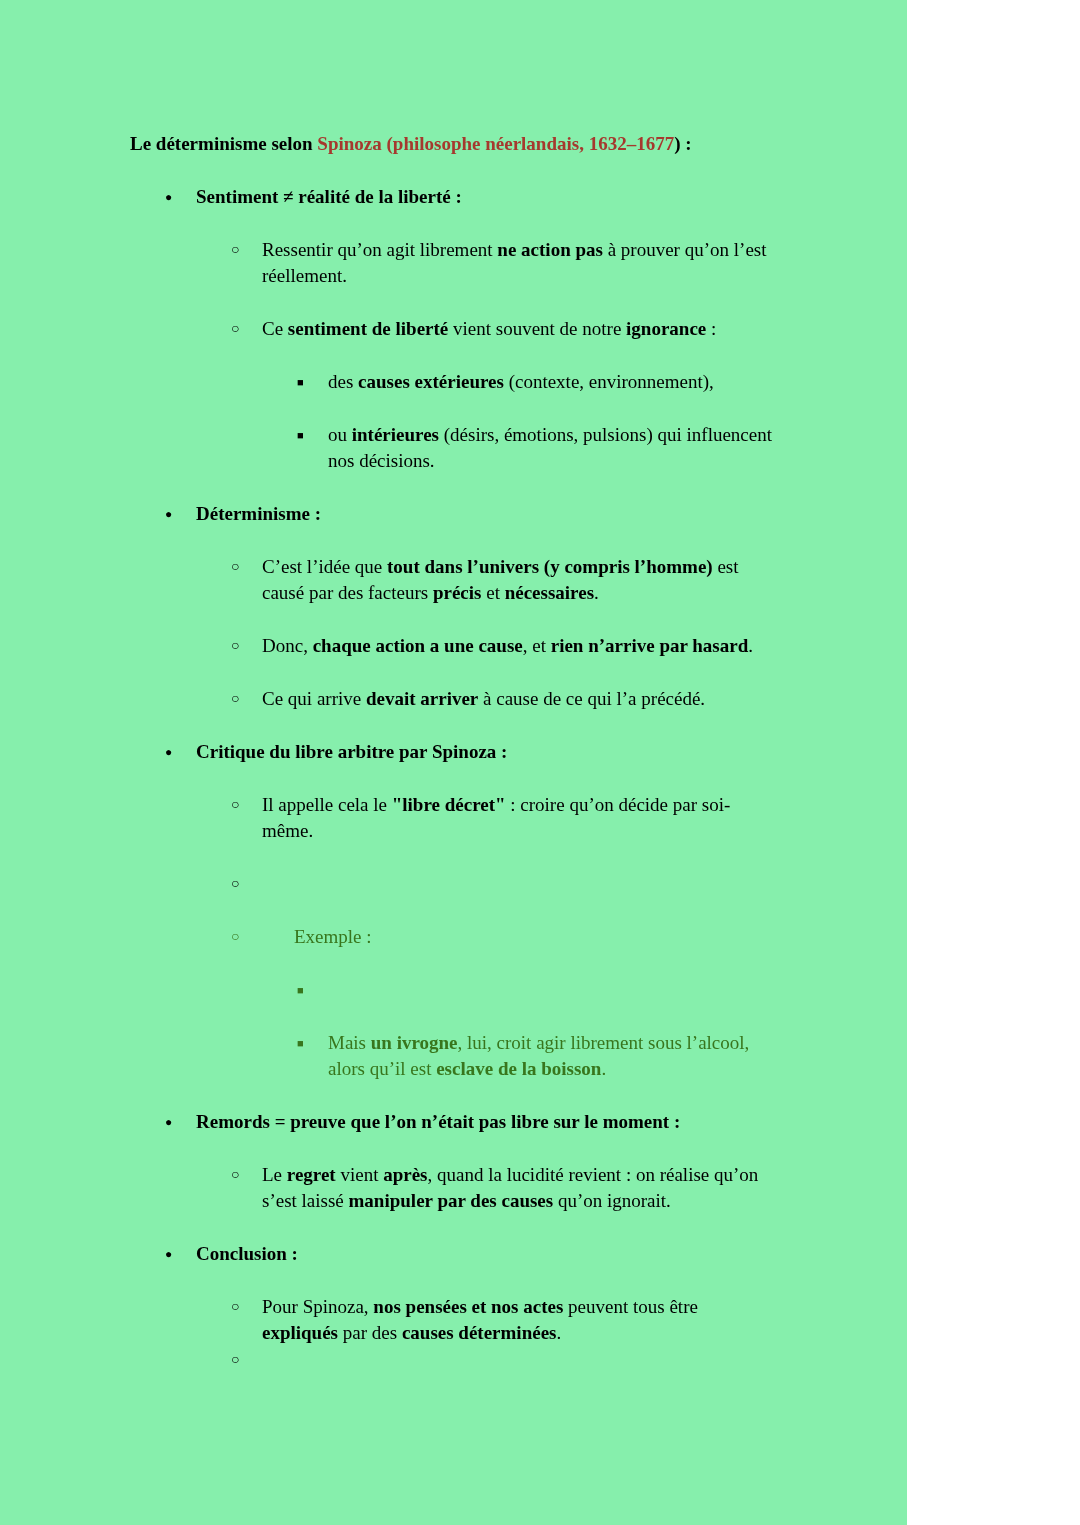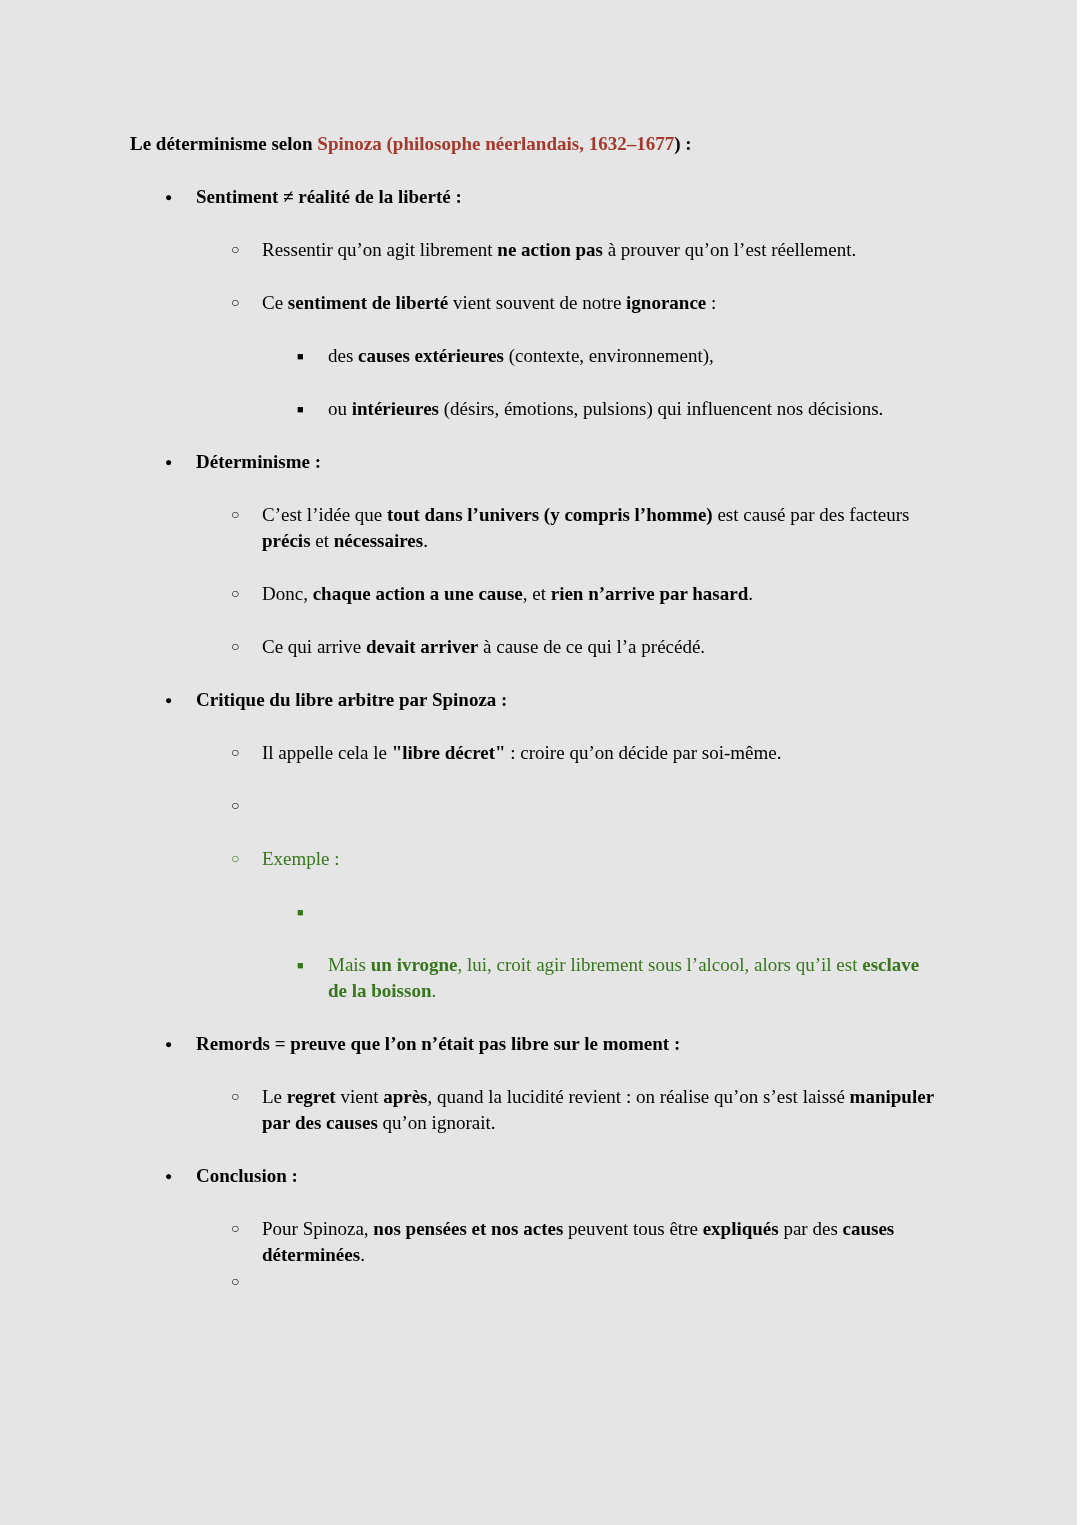--- a/index.html
+++ b/index.html
@@ -5,23 +5,23 @@
   * { margin: 0; padding: 0; box-sizing: border-box; }
   html, body { background: #ffffff; }
   body {
     width: 1080px;
     min-height: 1525px;
     font-family: "Liberation Serif", serif;
     color: #000000;
     position: relative;
   }
   .page {
-    width: 1077px;
+    width: 907px;
     min-height: 1525px;
-    background: #e5e5e5;
+    background: #86efac;
     padding: 131px 135px 52px 130px;
     font-size: 19px;
     line-height: 26px;
   }
   .title { font-weight: 700; }
   span.b { font-weight: 700; }
   .li {
     display: flex;
     align-items: flex-start;
     margin-top: 27px;
@@ -90,21 +90,21 @@
   </div>
       <div class="li l2">
     <span class="marker circle">○</span>
     <div class="txt"><span>Il appelle cela le </span><span class="b">"libre décret"</span><span> : croire qu’on décide par soi-même.</span></div>
   </div>
       <div class="li l2">
     <span class="marker circle">○</span>
   </div>
       <div class="li l2">
     <span class="marker circle" style="color: rgb(56, 118, 29);">○</span>
-    <div class="txt"><span style="color: rgb(56, 118, 29);">Exemple :</span></div>
+    <div class="txt"><span style="color: rgb(56, 118, 29); margin-left: 32px;">Exemple :</span></div>
   </div>
       <div class="li l3">
     <span class="marker square" style="color: rgb(56, 118, 29);">■</span>
   </div>
       <div class="li l3">
     <span class="marker square" style="color: rgb(56, 118, 29);">■</span>
     <div class="txt"><span style="color: rgb(56, 118, 29);">Mais </span><span class="b" style="color: rgb(56, 118, 29);">un ivrogne</span><span style="color: rgb(56, 118, 29);">, lui, croit agir librement sous l’alcool, alors qu’il est </span><span class="b" style="color: rgb(56, 118, 29);">esclave de la boisson</span><span style="color: rgb(56, 118, 29);">.</span></div>
   </div>
       <div class="li l1">
     <span class="marker disc">●</span>

